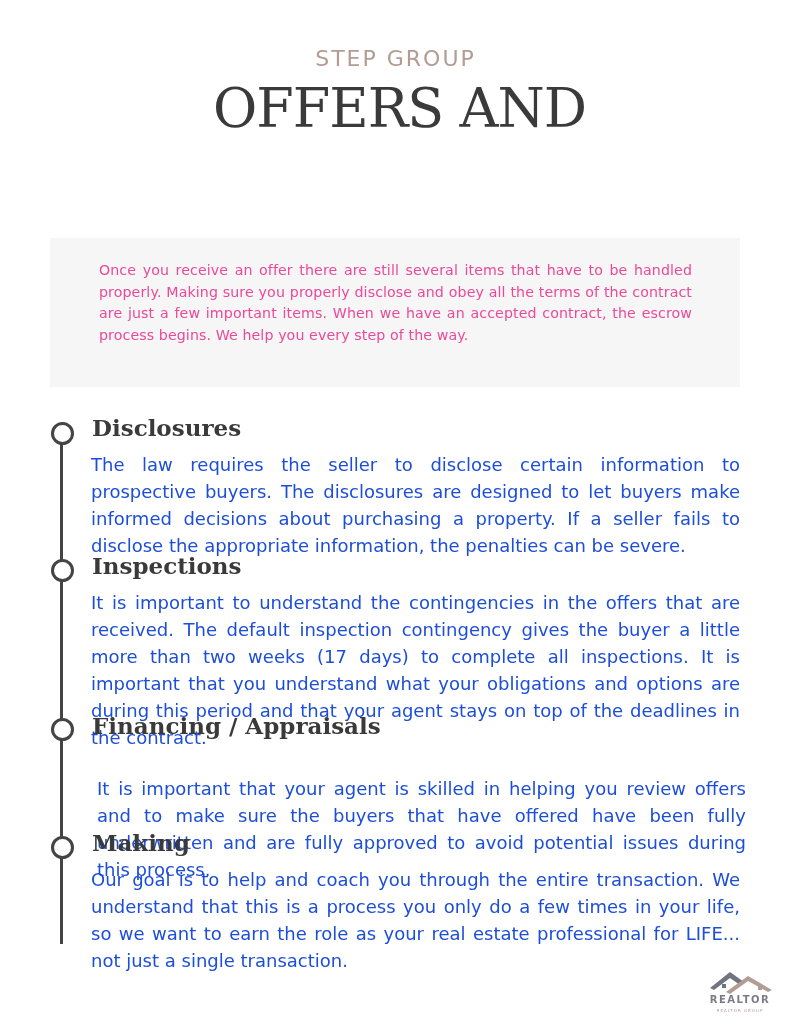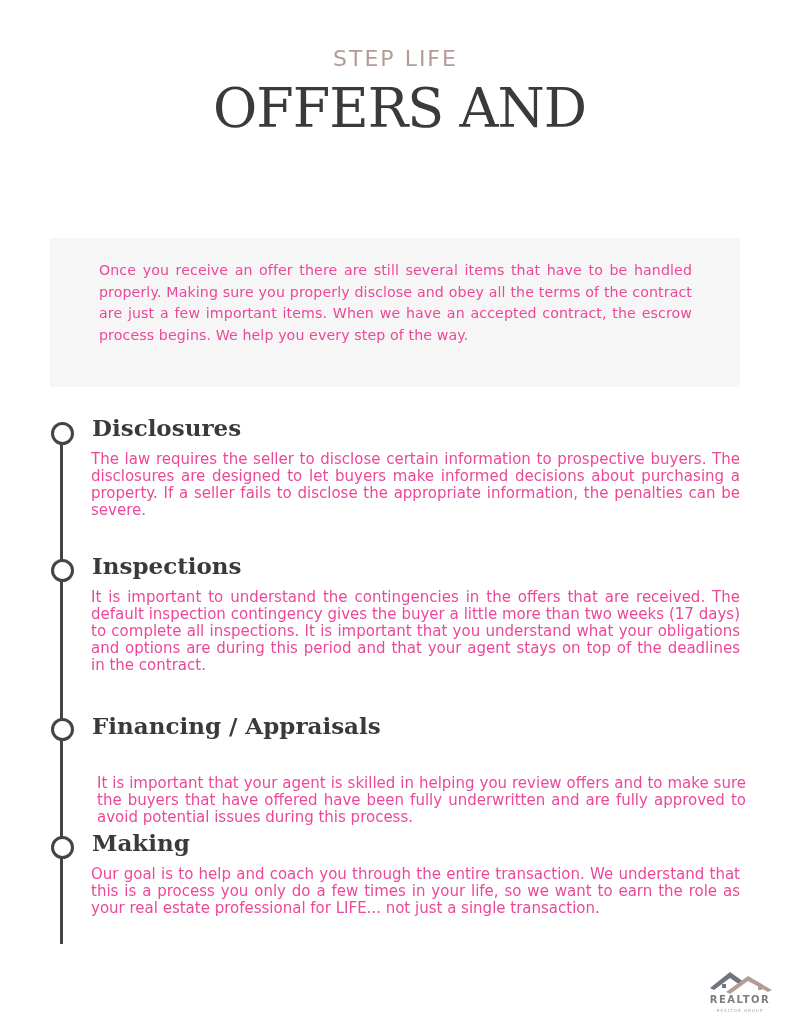--- a/index.html
+++ b/index.html
@@ -29,31 +29,31 @@
   }
   .node {
     position: absolute; left: 51px; width: 17px; height: 17px; border: 3px solid #444;
     border-radius: 50%; background: #fff;
   }
   .section-title {
     position: absolute; left: 92px; font-family: "DejaVu Serif", serif; font-size: 23px;
     color: #3a3a3a; font-weight: bold;
   }
   .section-body {
-    position: absolute; left: 91px; width: 649px; font-size: 15px; line-height: 17px;
-    text-align: justify; color: #ec4899; font-family: "DejaVu Sans", sans-serif;
+    position: absolute; left: 91px; width: 649px; font-size: 18px; line-height: 27px;
+    text-align: justify; color: #1d4ed8; font-family: "DejaVu Sans", sans-serif;
   }
   .logo { position: absolute; left: 704px; top: 968px; width: 72px; height: 50px; }
   .logo-text { position: absolute; left: 0; top: 26px; width: 72px; text-align: center; font-size: 10px; font-weight: bold; color: #7c7c82; letter-spacing: 1.5px; font-family: "DejaVu Sans", sans-serif; }
   .logo-sub { position: absolute; left: 0; top: 40px; width: 72px; text-align: center; font-size: 4px; color: #b39c93; letter-spacing: 1px; font-family: "DejaVu Sans", sans-serif; }
 </style>
 </head>
 <body>
 
-<div class="step-label">STEP LIFE</div>
+<div class="step-label">STEP GROUP</div>
 <h1 class="title" style="margin:4px;">
   <span>OFFERS AND</span>
 </h1>
 
 <div class="intro-box"></div>
 <p class="intro-text" style="margin:0;">Once you receive an offer there are still several items that have to be handled properly. Making sure you properly disclose and obey all the terms of the contract are just a few important items. When we have an accepted contract, the escrow process begins. We help you every step of the way.</p>
 
 <div class="timeline-line"></div>
 
 <div class="node" style="top:422px;"></div>

